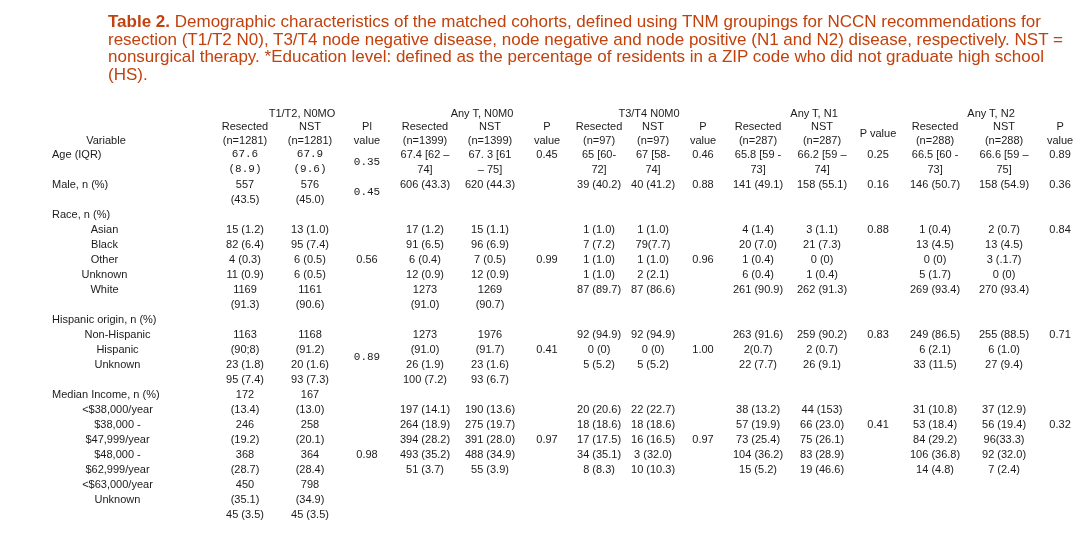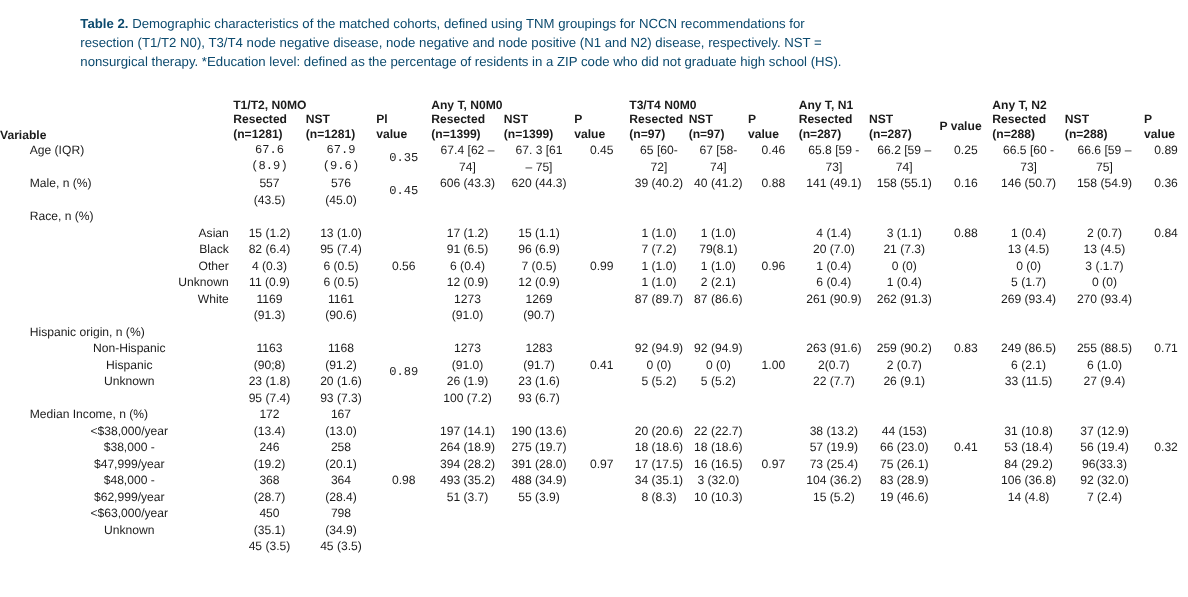--- a/index.html
+++ b/index.html
@@ -1,34 +1,34 @@
 <!DOCTYPE html>
 <html><head>
 <meta charset="utf-8">
 <style>
   * { margin:0; padding:0; box-sizing:border-box; }
   html,body { width:1080px; height:543px; background:#ffffff; overflow:hidden;
     font-family:"Liberation Sans", sans-serif; color:#1b1b1b; }
-  .caption { margin:13px 40px 0 73px; width:960px; font-size:12px; line-height:17.5px;
-    white-space:pre-line; color:#0c4a6e; }
+  .caption { margin:13px 40px 0 108px; width:960px; font-size:17px; line-height:17.5px;
+    white-space:pre-line; color:#c2410c; }
   .cap-bold { font-weight:bold; }
   table { border-collapse:collapse; table-layout:fixed; width:1080px; margin-top:23px; }
   col.w0{width:212px} col.w1{width:66px} col.w2{width:64px} col.w3{width:50px}
   col.w4{width:66px} col.w5{width:64px} col.w6{width:50px} col.w7{width:54px}
   col.w8{width:54px} col.w9{width:46px} col.w10{width:64px} col.w11{width:64px}
   col.w12{width:48px} col.w13{width:66px} col.w14{width:72px} col.w15{width:40px}
-  th { font-weight:bold; font-size:11px; line-height:13.5px; text-align:left;
+  th { font-weight:normal; font-size:11px; line-height:13.5px; text-align:center;
     vertical-align:middle; white-space:pre-line; padding:0; }
   thead tr.grp-row th { line-height:14px; vertical-align:bottom; }
   th.var-hd { vertical-align:middle; }
   td { font-size:11px; line-height:15px; padding:0 1px; text-align:center;
     vertical-align:top; white-space:pre-line; }
   td.va-m { vertical-align:middle;font-family:Liberation Mono, monospace; }
-  td.lbl-sec { text-align:left; padding-left:27px; }
-  td.lbl-race { text-align:right; padding-right:4px; }
+  td.lbl-sec { text-align:left; padding-left:52px; }
+  td.lbl-race { padding-right:4px; }
   td.lbl-ctr { text-align:center; padding-left:24px; }
   tbody tr { height:15px; }
 </style>
 </head>
 <body>
 
 <main>
   <p class="caption"><span class="cap-bold">Table 2.</span><span> Demographic characteristics of the matched cohorts, defined using TNM groupings for NCCN recommendations for
 resection (T1/T2 N0), T3/T4 node negative disease, node negative and node positive (N1 and N2) disease, respectively. NST =
 nonsurgical therapy. *Education level: defined as the percentage of residents in a ZIP code who did not graduate high school (HS).</span></p>
@@ -178,21 +178,21 @@
         </tr>
         <tr>
           <td class="lbl-race">Black</td>
           <td>82 (6.4)</td>
           <td>95 (7.4)</td>
           <td></td>
           <td>91 (6.5)</td>
           <td>96 (6.9)</td>
           <td></td>
           <td>7 (7.2)</td>
-          <td>79(8.1)</td>
+          <td>79(7.7)</td>
           <td></td>
           <td>20 (7.0)</td>
           <td>21 (7.3)</td>
           <td></td>
           <td>13 (4.5)</td>
           <td>13 (4.5)</td>
           <td></td>
         </tr>
         <tr>
           <td class="lbl-race">Other</td>
@@ -269,21 +269,21 @@
           <td></td>
           <td></td>
           <td></td>
         </tr>
         <tr>
           <td class="lbl-ctr">Non-Hispanic</td>
           <td>1163</td>
           <td>1168</td>
           <td></td>
           <td>1273</td>
-          <td>1283</td>
+          <td>1976</td>
           <td></td>
           <td>92 (94.9)</td>
           <td>92 (94.9)</td>
           <td></td>
           <td>263 (91.6)</td>
           <td>259 (90.2)</td>
           <td>0.83</td>
           <td>249 (86.5)</td>
           <td>255 (88.5)</td>
           <td>0.71</td>

